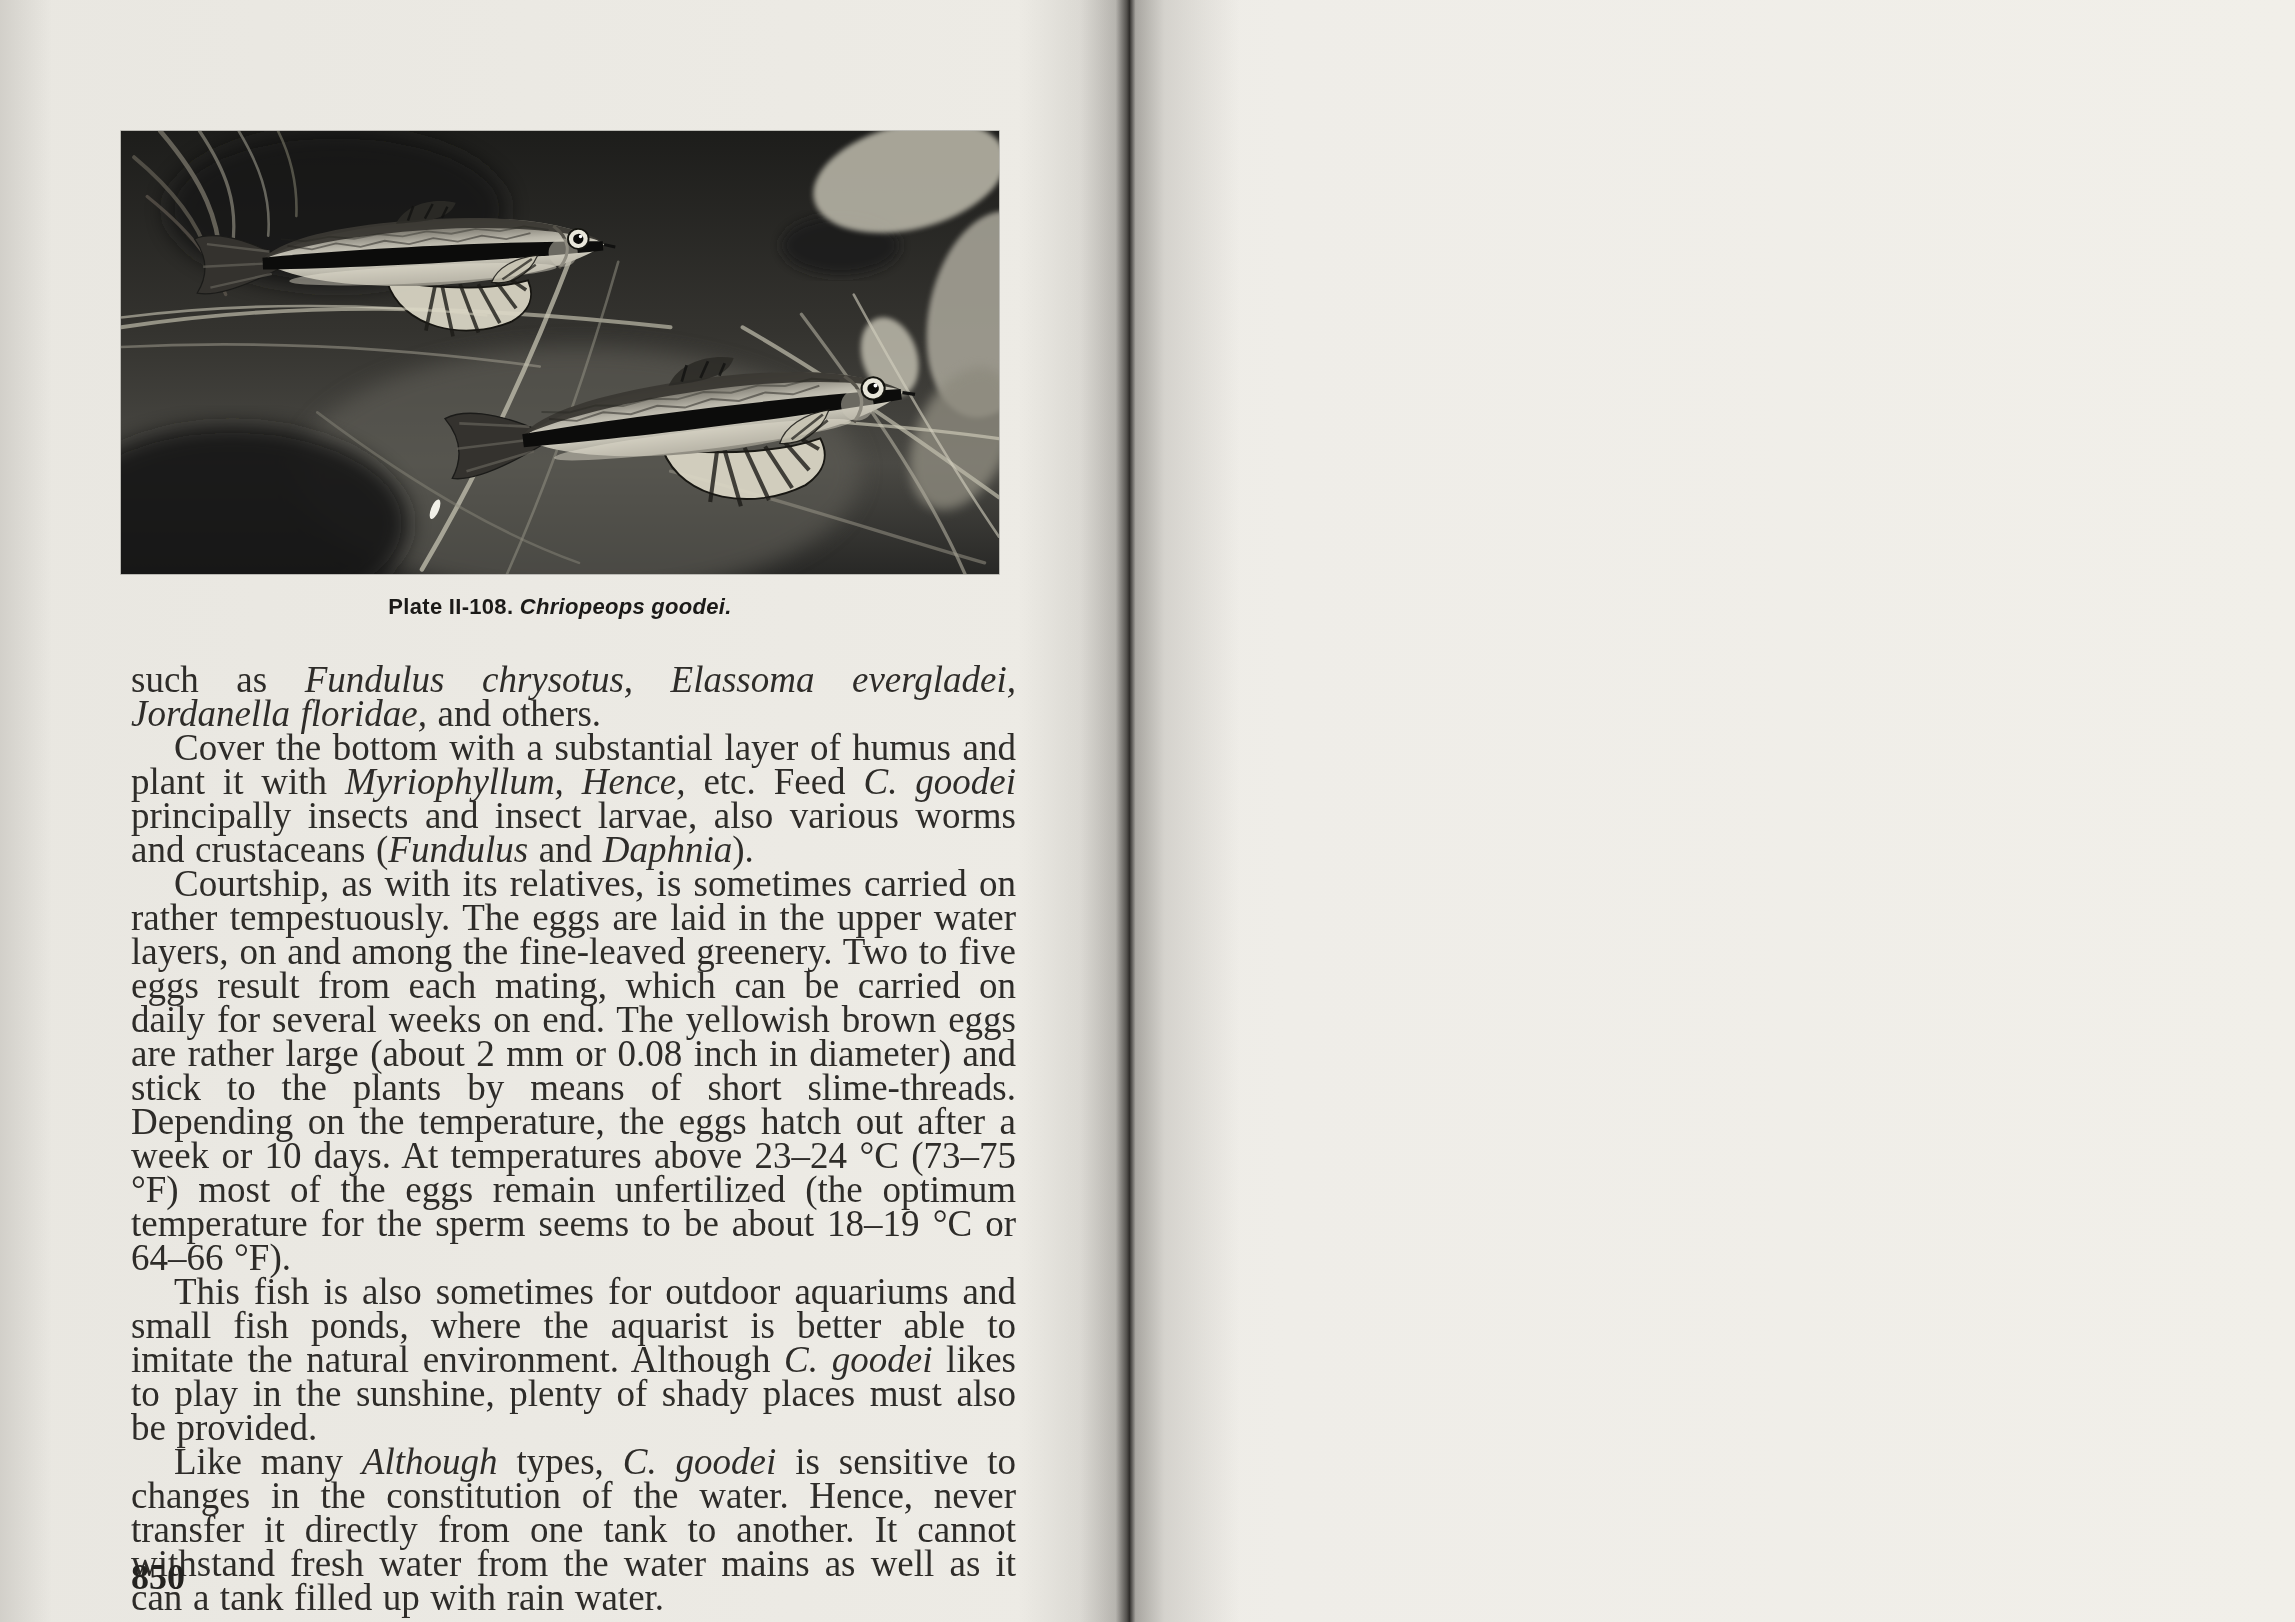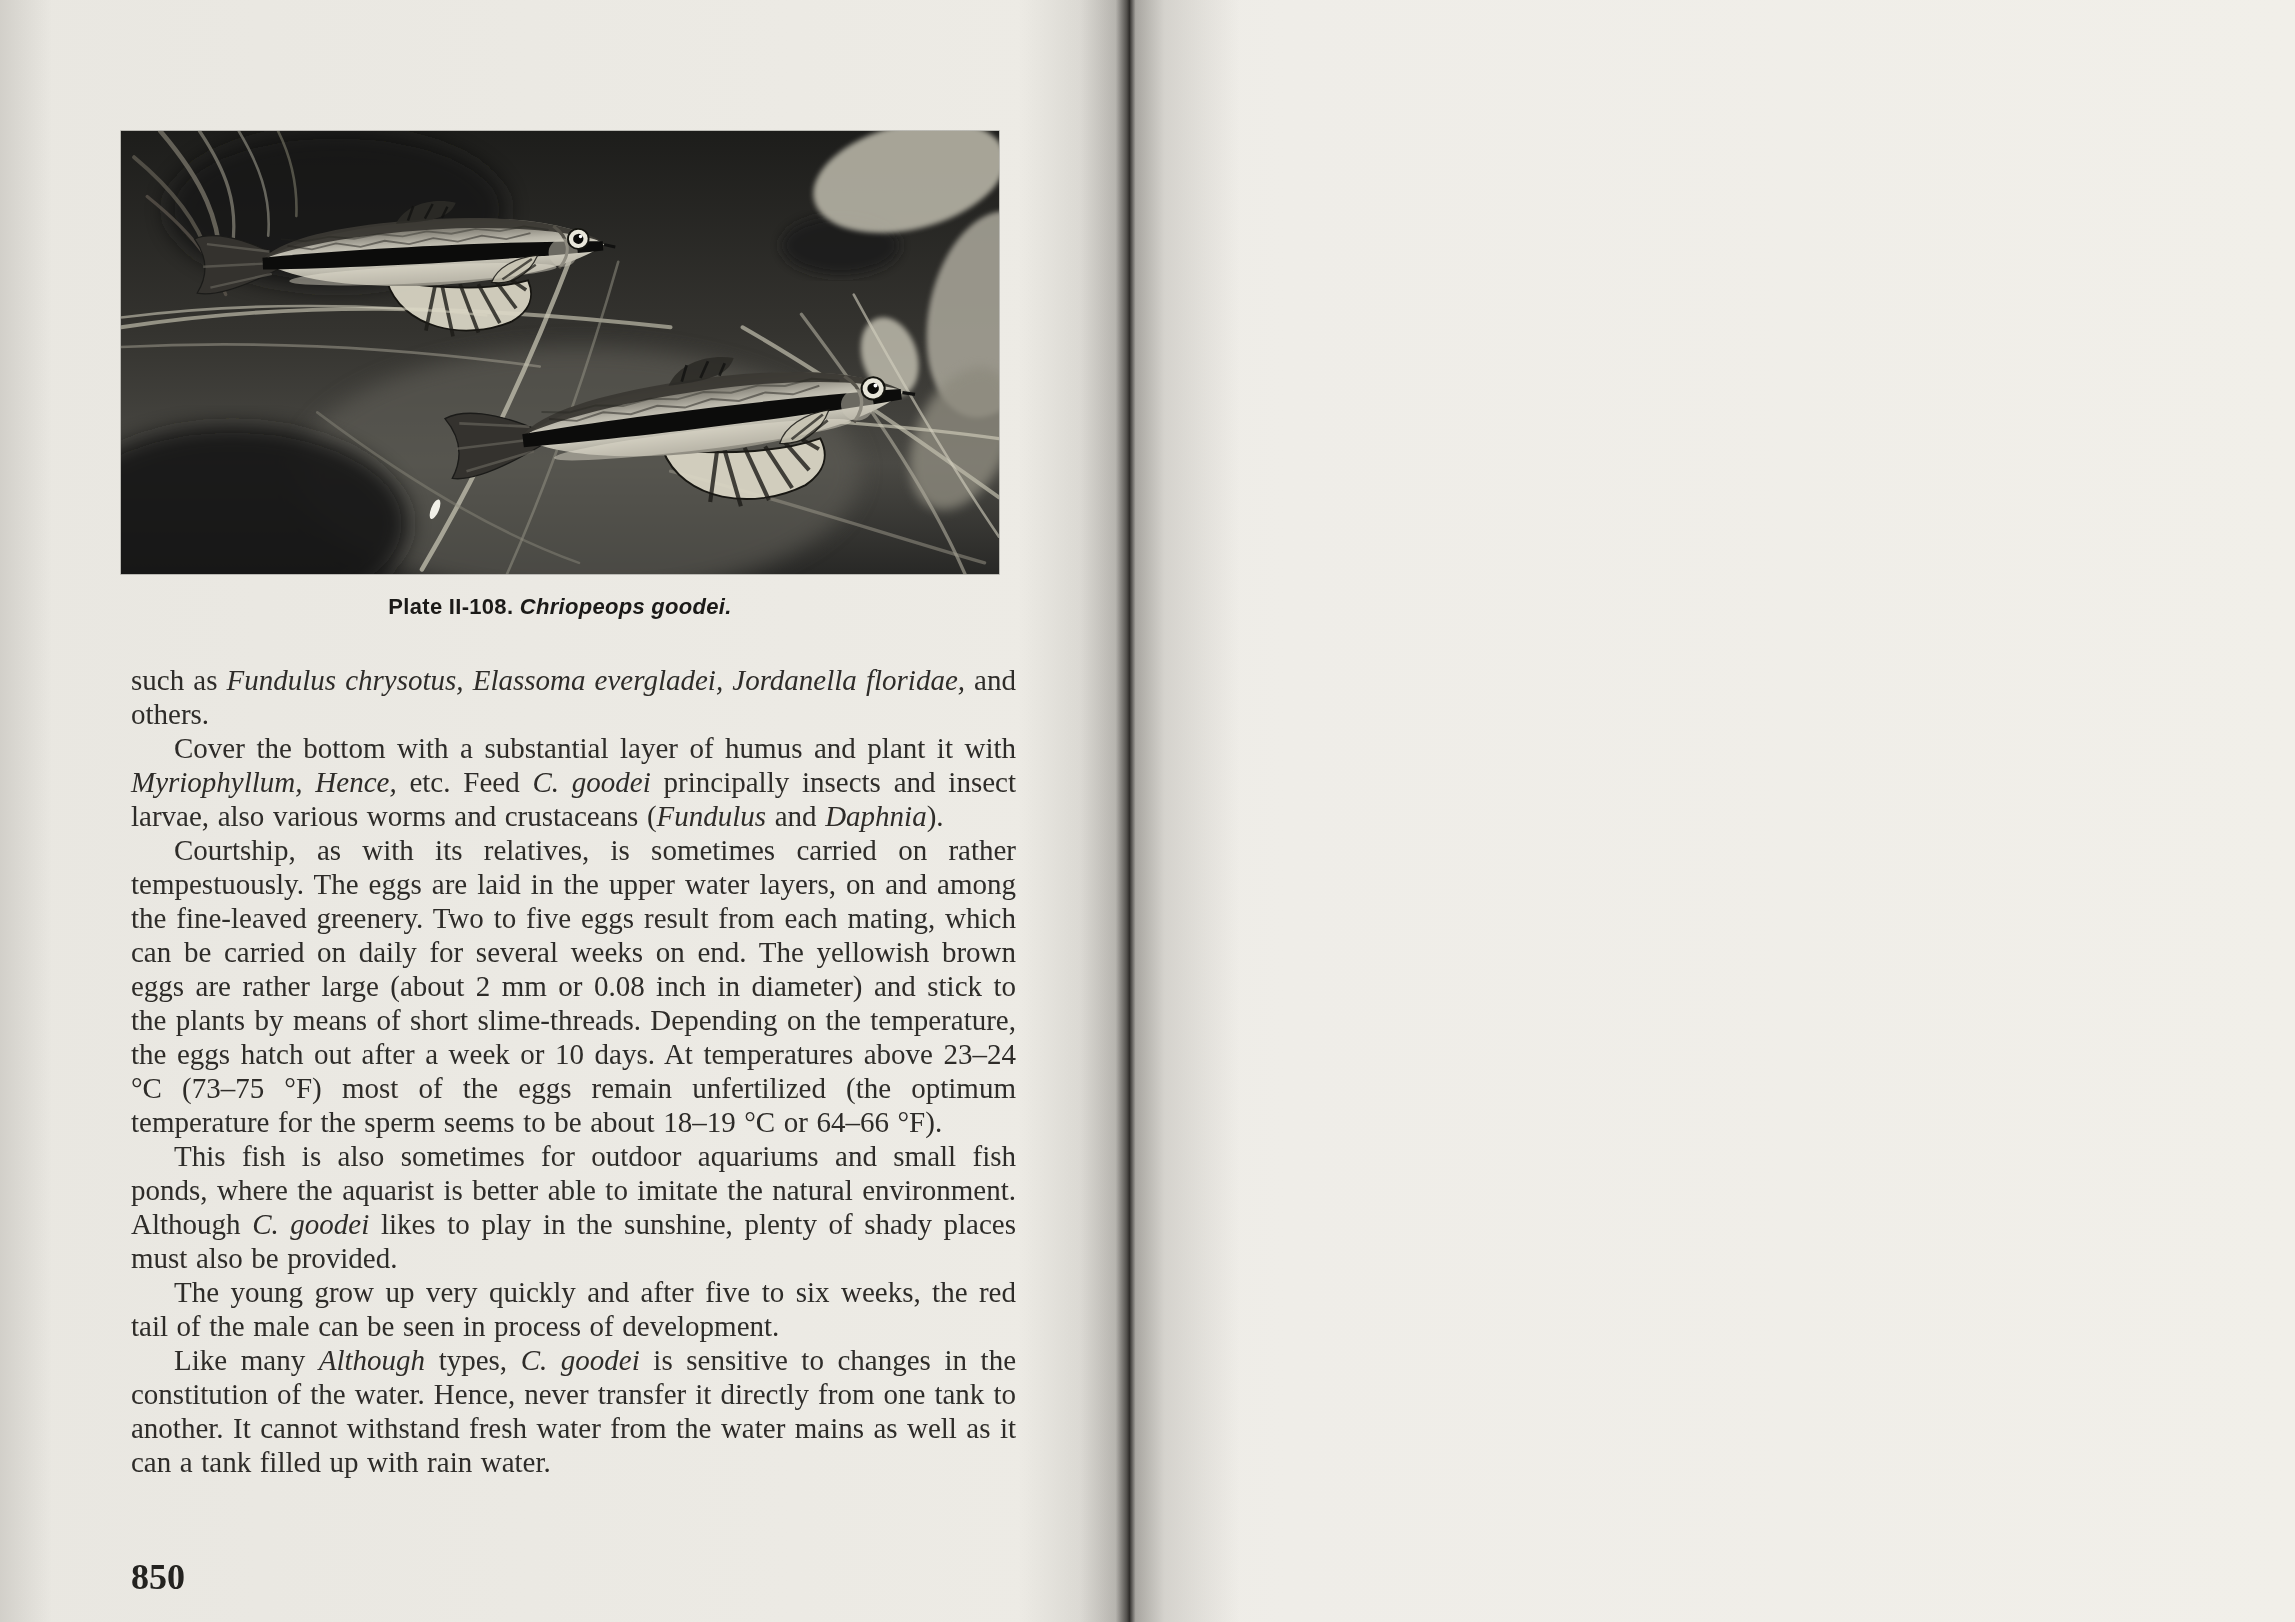--- a/index.html
+++ b/index.html
@@ -28,21 +28,21 @@
     background:#22221f;box-shadow:0 0 0 0.7px rgba(40,38,34,.35);}
   .photo svg{display:block;width:100%;height:100%;}
 
   .caption{position:absolute;left:121px;top:594px;width:878px;text-align:center;
     font-family:"Liberation Sans",sans-serif;font-weight:bold;font-size:22px;
     color:#1b1a18;letter-spacing:0.3px;}
 
   .bodytext{position:absolute;text-align:justify;}
   .bodytext p{margin:0;}
   .bodytext .indent{text-indent:43px;}
-  #left-text{left:131px;top:663px;width:885px;font-size:29px;line-height:34px;word-spacing:1.3px;}
+  #left-text{left:131px;top:663px;width:885px;font-size:37px;line-height:34px;word-spacing:1.3px;}
 
   .page-num{position:absolute;font-weight:bold;font-size:36px;color:#242320;}
   .page-num.pn-left{left:131px;top:1556px;}
 
   i{font-style:italic;}
 </style>
 </head>
 <body>
 
 <div class="spread">
@@ -140,21 +140,20 @@
       </svg>
     </figure>
 
     <div class="caption"><span>Plate II-108. </span><i>Chriopeops goodei.</i></div>
 
     <div class="bodytext" id="left-text">
         <p class="para"><span>such as </span><i>Fundulus chrysotus, Elassoma evergladei, Jordanella floridae,</i><span> and others.</span></p>
         <p class="para indent"><span>Cover the bottom with a substantial layer of humus and plant it with </span><i>Myriophyllum, Hence,</i><span> etc. Feed </span><i>C. goodei</i><span> principally insects and insect larvae, also various worms and crustaceans (</span><i>Fundulus</i><span> and </span><i>Daphnia</i><span>).</span></p>
         <p class="para indent"><span>Courtship, as with its relatives, is sometimes carried on rather tempestuously. The eggs are laid in the upper water layers, on and among the fine-leaved greenery. Two to five eggs result from each mating, which can be carried on daily for several weeks on end. The yellowish brown eggs are rather large (about 2 mm or 0.08 inch in diameter) and stick to the plants by means of short slime-threads. Depending on the temperature, the eggs hatch out after a week or 10 days. At temperatures above 23–24 °C (73–75 °F) most of the eggs remain unfertilized (the optimum temperature for the sperm seems to be about 18–19 °C or 64–66 °F).</span></p>
         <p class="para indent"><span>This fish is also sometimes for outdoor aquariums and small fish ponds, where the aquarist is better able to imitate the natural environment. Although </span><i>C. goodei</i><span> likes to play in the sunshine, plenty of shady places must also be provided.</span></p>
-        <p class="para indent"><span>The young grow up very quickly and after five to six weeks, the red tail of the male can be seen in process of development.</span></p>
         <p class="para indent"><span>Like many </span><i>Although</i><span> types, </span><i>C. goodei</i><span> is sensitive to changes in the constitution of the water. Hence, never transfer it directly from one tank to another. It cannot withstand fresh water from the water mains as well as it can a tank filled up with rain water.</span></p>
       </div>
 
     <div class="page-num pn-left">850</div>
   </div>
 
   <div class="page right">
     
 
     

